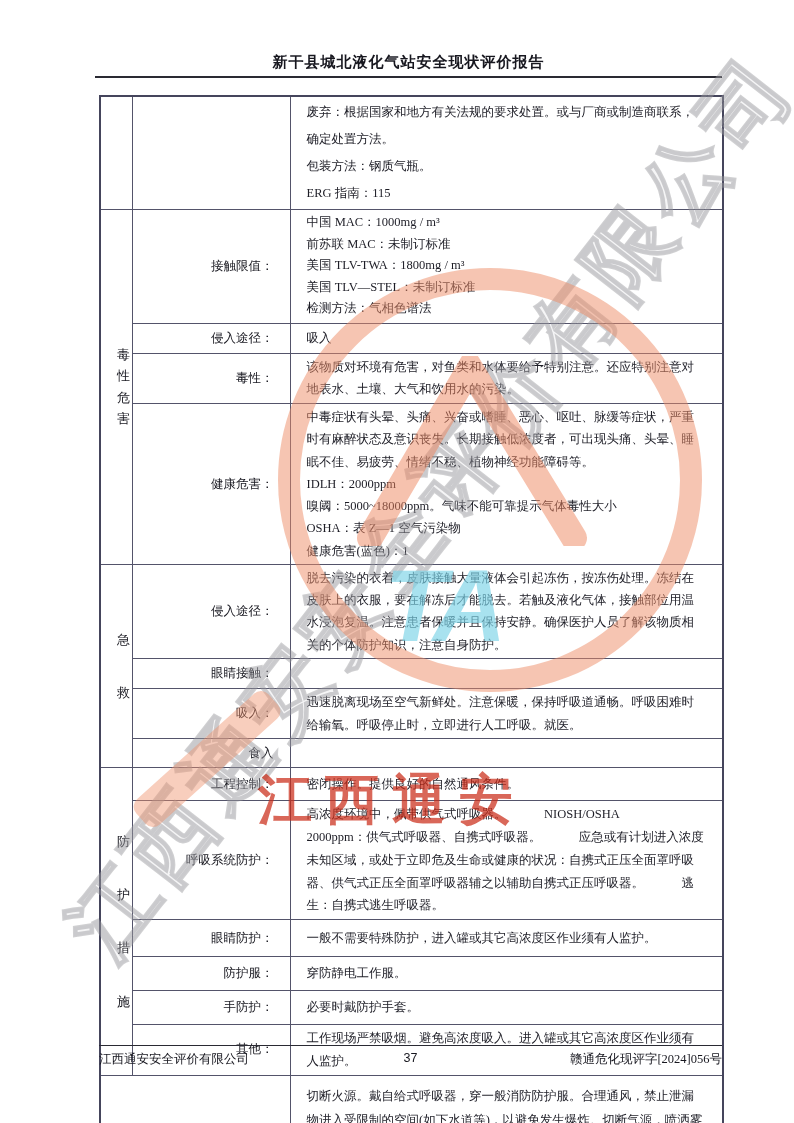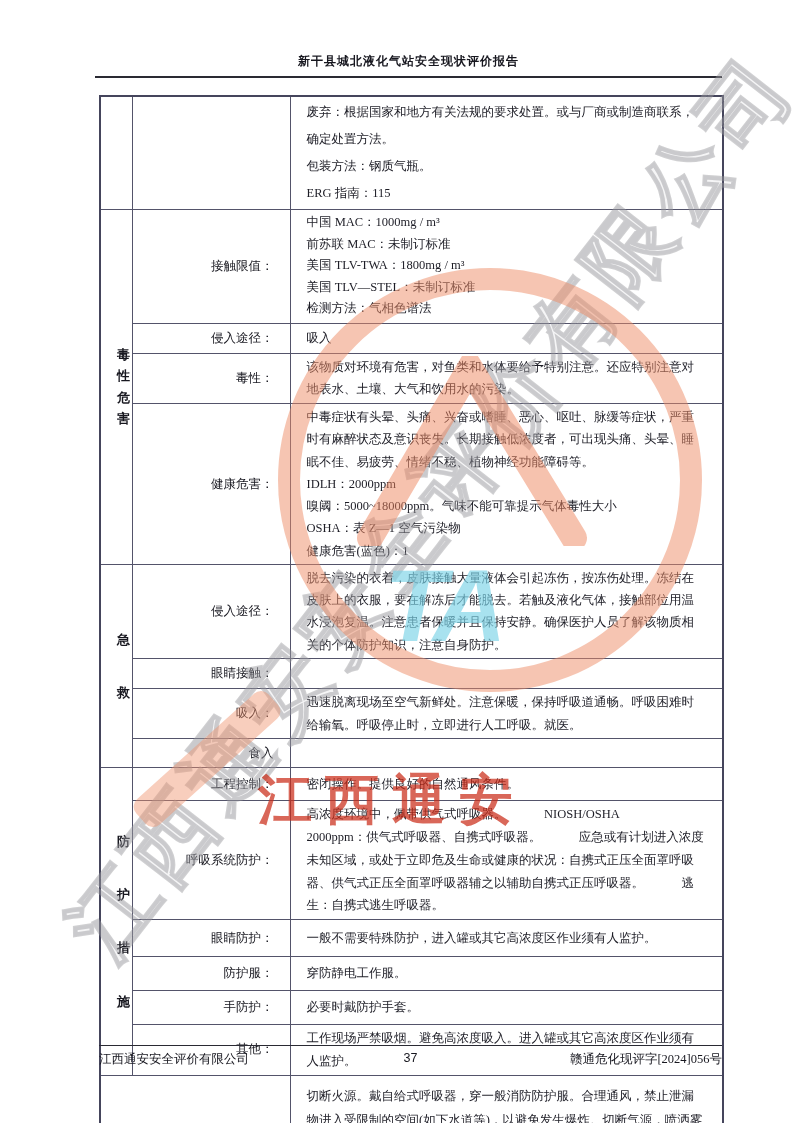--- a/index.html
+++ b/index.html
@@ -3,32 +3,32 @@
 <meta charset="utf-8">
 <style>
   html,body{margin:0;padding:0;background:#9c9c9c;}
   .page{
     position:relative;width:794px;height:1123px;margin:0 auto;background:#ffffff;
     overflow:hidden;font-family:"Liberation Serif","DejaVu Serif",serif;color:#1d1d26;
   }
   
   .hdr-title{
     position:absolute;top:53px;left:95px;width:627px;text-align:center;
-    font-size:12px;font-weight:600;letter-spacing:1px;color:#17171f;
+    font-size:15px;font-weight:600;letter-spacing:1px;color:#17171f;
   }
   .hdr-rule{position:absolute;top:76px;left:95px;width:627px;height:2px;background:#2a2a33;}
   
   table.msds{
     position:absolute;left:99px;top:95px;width:623px;border-collapse:collapse;table-layout:fixed;
     font-size:12.5px;line-height:1.82;
   }
   table.msds td{border:1px solid #53536a;vertical-align:middle;padding:2px 16px;overflow:hidden;}
   table.msds{border:2px solid #45455c;}
   td.cat{
-    width:32px;text-align:center;padding:0 2px;font-size:13px;font-weight:700;color:#17171f;
+    width:32px;text-align:center;padding:0 2px;font-size:13px;font-weight:400;color:#17171f;
     white-space:pre-line;
   }
   td.cat.gap-sm{line-height:1.65;}
   td.cat.gap-lg{line-height:4.1;}
   td.lbl{
     width:158px;text-align:right;padding-right:3px;color:#17171f;white-space:nowrap;
   }
   td.cnt{
     width:433px;text-align:left;padding-left:5px;padding-right:3px;white-space:pre-line;color:#1d1d26;
   }

